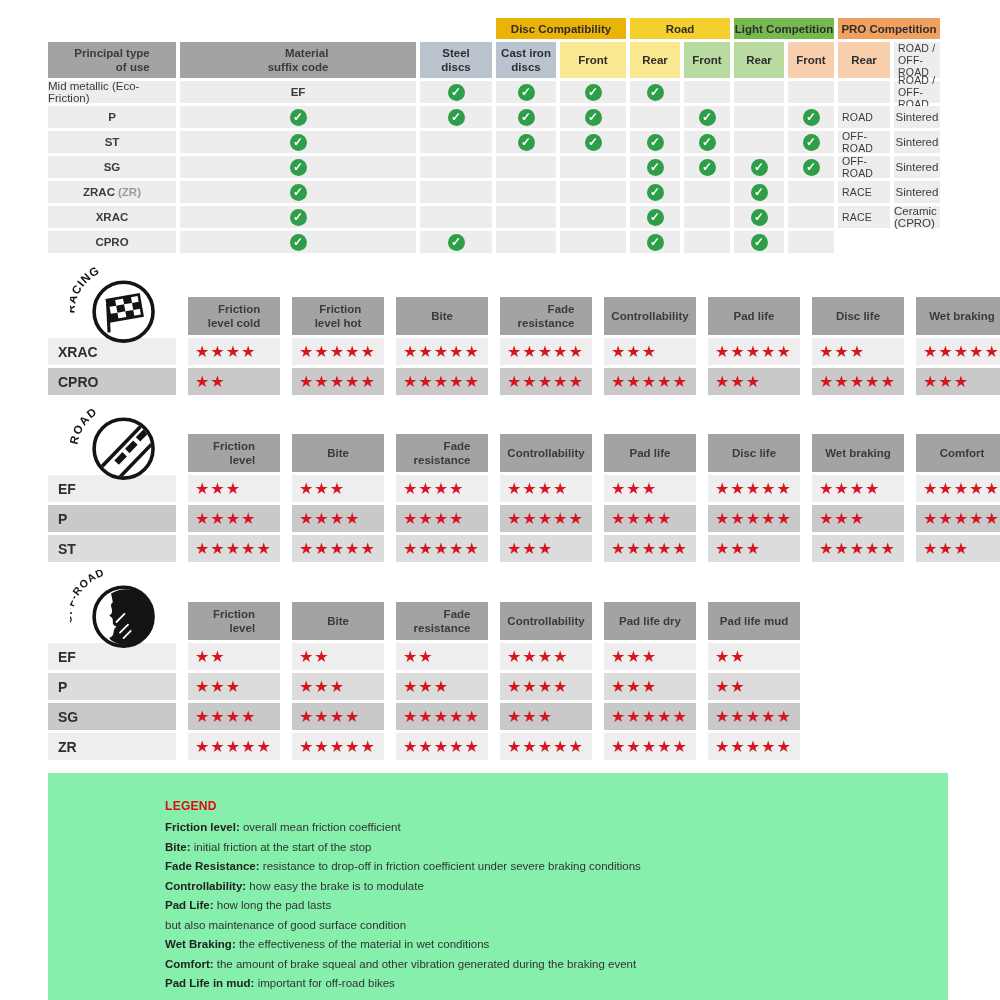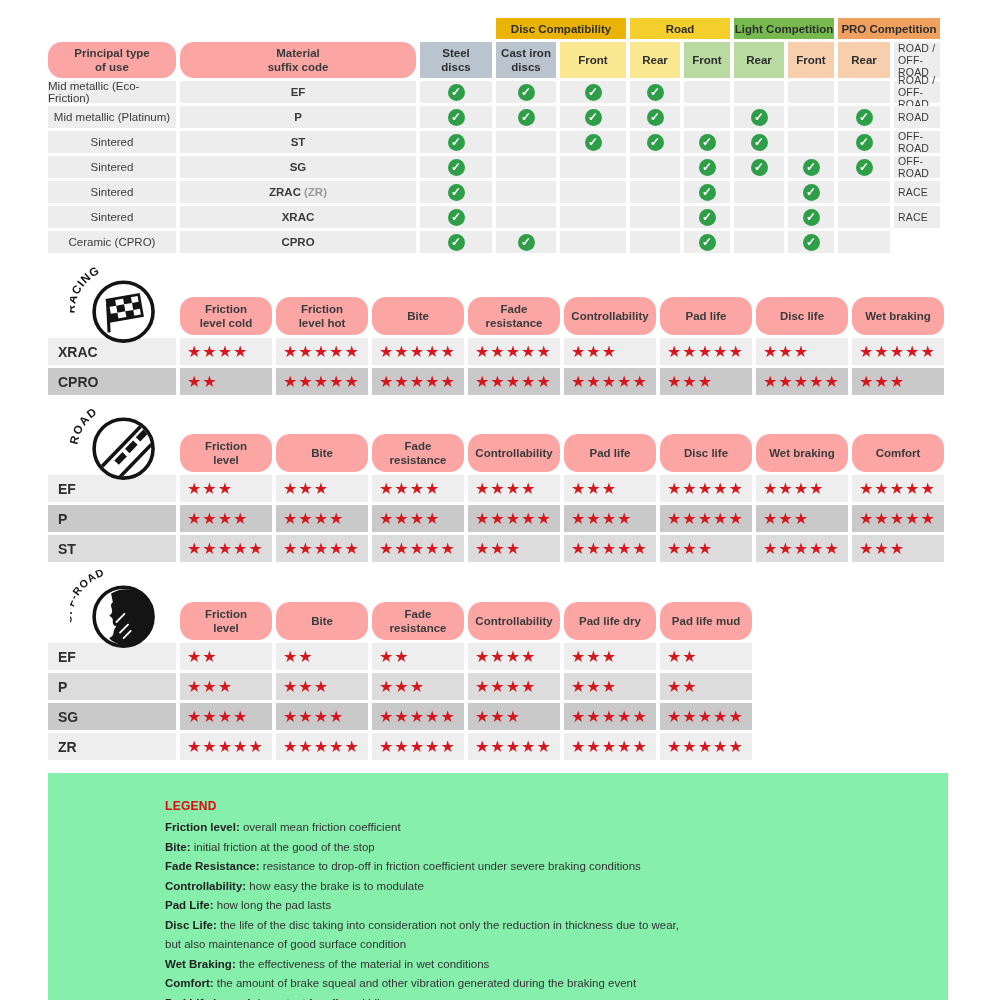--- a/index.html
+++ b/index.html
@@ -3,36 +3,36 @@
 <meta charset="utf-8">
 <style>
   html,body{margin:0;padding:0;width:1000px;height:1000px;background:#fff;overflow:hidden;
     font-family:"Liberation Sans", sans-serif;color:#3b3b3b;}
   .page{padding:18px 52px 0 48px;}
   
   .compat-grid{display:grid;grid-template-columns:128px 236px 72px 60px 66px 50px 46px 50px 46px 52px 46px;
     grid-template-rows:21px 36px repeat(7,22px);gap:3px 4px;}
   .spacer{background:transparent;}
   .group-h{display:flex;align-items:center;justify-content:center;font-weight:700;font-size:11.5px;color:#2e2e2e;}
-  .col-h{background:#fca5a5;display:flex;align-items:center;justify-content:center;text-align:center;
-    font-weight:700;font-size:11.5px;white-space:pre-line;line-height:1.25;color:#3b3b3b;border-radius:14px;}
+  .col-h{background:#a3a3a3;display:flex;align-items:center;justify-content:center;text-align:right;
+    font-weight:700;font-size:11.5px;white-space:pre-line;line-height:1.25;color:#3b3b3b;}
   .sub-h{display:flex;align-items:center;justify-content:center;text-align:center;font-weight:700;
     font-size:11.5px;white-space:pre-line;line-height:1.25;color:#2e2e2e;}
   .cell{background:#ededed;display:flex;align-items:center;font-size:11px;}
   .cell.use{padding-left:4px;font-size:10.5px;letter-spacing:.2px;}
   .cell.tech{justify-content:center;font-weight:400;font-size:11.5px;}
   .cell.codecol{justify-content:center;font-weight:700;font-size:11.5px;}
   .cell.codecol .note{color:#9a9a9a;font-weight:700;margin-left:3px;}
   .cell.checkcell{justify-content:center;}
   .check-dot{width:17px;height:17px;border-radius:50%;background:#2f9e48;color:#fff;font-size:12px;
     line-height:17px;text-align:center;font-weight:700;display:inline-block;}
   
   .section{position:relative;}
   .section-icon{position:absolute;left:22px;top:-32px;width:100px;height:79px;}
-  .star-grid{display:grid;gap:3px 4px;}
+  .star-grid{display:grid;gap:3px 12px;}
   .star-grid .corner{background:transparent;}
   .star-col-h{height:38px;}
   .code-cell{font-size:14px;font-weight:700;padding-left:10px;color:#2e2e2e;}
   .star-cell{padding-left:7px;color:#d6161f;font-size:16px;letter-spacing:1px;line-height:1;}
   .row-h{height:27px;}
   .shade-light{background:#eeeeee;}
   .shade-mid{background:#dcdcdc;}
   .shade-dark{background:#c9c9c9;}
   
   .legend{background:#86efac;margin-top:13px;height:266px;box-sizing:border-box;padding:26px 30px 0 117px;}
@@ -80,21 +80,20 @@
         <span class="check-dot">✓</span>
       </div>
       <div class="cell checkcell">
         <span class="check-dot">✓</span>
       </div>
       <div class="cell checkcell"></div>
       <div class="cell checkcell"></div>
       <div class="cell checkcell"></div>
       <div class="cell checkcell"></div>
       <div class="cell use">ROAD / OFF-ROAD</div>
-      <div class="cell tech">Mid metallic (Platinum)</div>
       <div class="cell codecol">
         <span>P</span>
       </div>
       <div class="cell checkcell">
         <span class="check-dot">✓</span>
       </div>
       <div class="cell checkcell">
         <span class="check-dot">✓</span>
       </div>
       <div class="cell checkcell">
@@ -387,24 +386,23 @@
           <div class="cell star-cell row-h shade-light">★★★★★</div>
           <div class="cell star-cell row-h shade-light">★★★★★</div>
           <div class="cell star-cell row-h shade-light">★★★★★</div>
         </div>
       </div>
     </div>
   <div class="legend">
     <div class="legend-title">LEGEND</div>
     <div id="legend-items">
         <div class="legend-line"><b>Friction level: </b><span>overall mean friction coefficient</span></div>
-        <div class="legend-line"><b>Bite: </b><span>initial friction at the good of the stop</span></div>
+        <div class="legend-line"><b>Bite: </b><span>initial friction at the start of the stop</span></div>
         <div class="legend-line"><b>Fade Resistance: </b><span>resistance to drop-off in friction coefficient under severe braking conditions</span></div>
         <div class="legend-line"><b>Controllability: </b><span>how easy the brake is to modulate</span></div>
         <div class="legend-line"><b>Pad Life: </b><span>how long the pad lasts</span></div>
-        <div class="legend-line"><b>Disc Life: </b><span>the life of the disc taking into consideration not only the reduction in thickness due to wear,</span></div>
         <div class="legend-line"><span>but also maintenance of good surface condition</span></div>
         <div class="legend-line"><b>Wet Braking: </b><span>the effectiveness of the material in wet conditions</span></div>
         <div class="legend-line"><b>Comfort: </b><span>the amount of brake squeal and other vibration generated during the braking event</span></div>
         <div class="legend-line"><b>Pad Life in mud: </b><span>important for off-road bikes</span></div>
       </div>
   </div>
 </div>
 
 </body></html>

